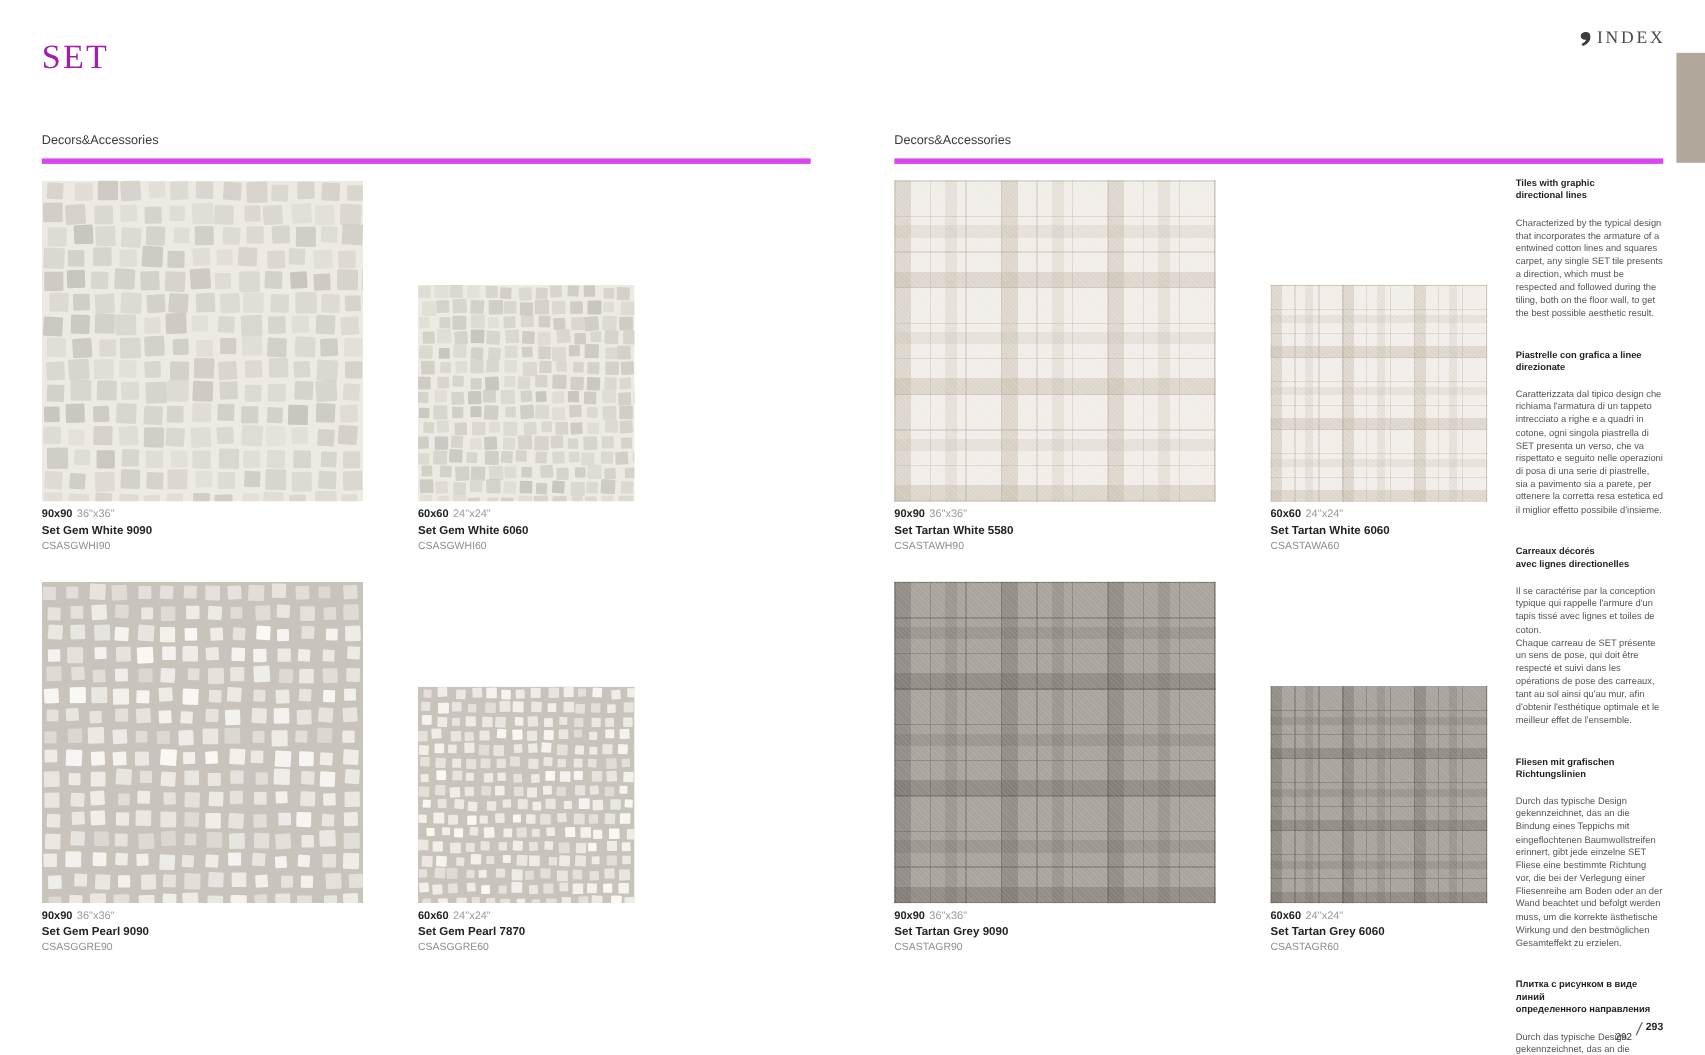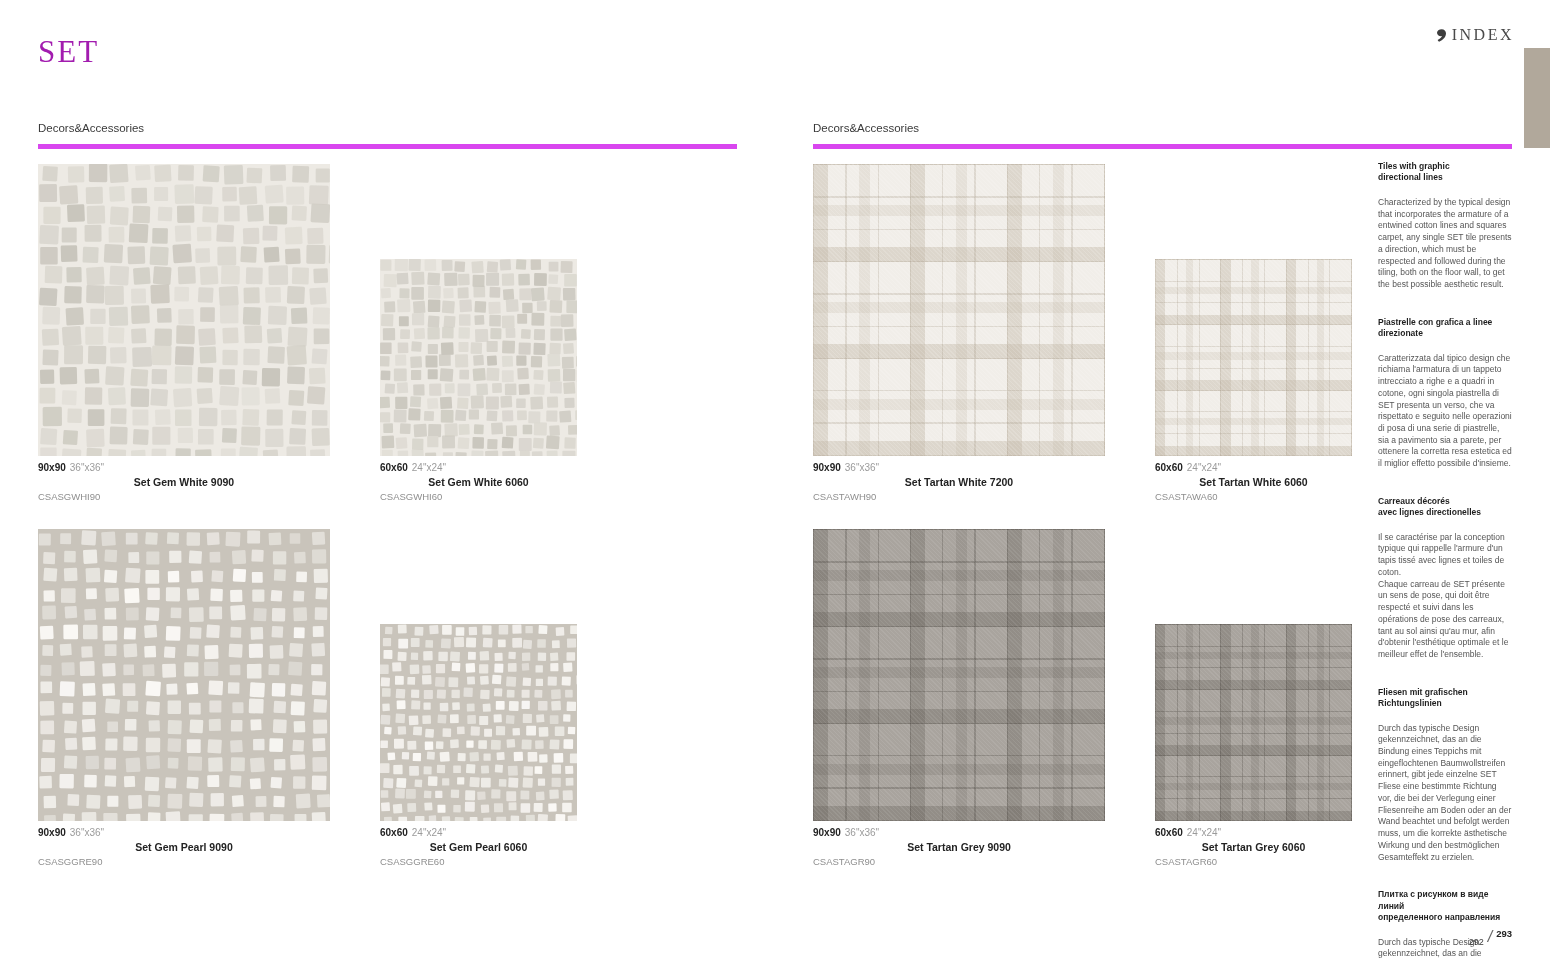--- a/index.html
+++ b/index.html
@@ -45,21 +45,21 @@
   .c2{left:38px;top:529px;}
   .c3{left:380px;top:624px;}
   .c4{left:813px;top:164px;}
   .c5{left:1155px;top:259px;}
   .c6{left:813px;top:529px;}
   .c7{left:1155px;top:624px;}
   .plabel{margin-top:6px;line-height:1.25;}
   .line1{font-size:10px;}
   .size-cm{font-weight:bold;color:#232323;margin-right:4px;}
   .size-in{color:#9b9b9b;}
-  .pname{font-size:10.5px;font-weight:bold;color:#232323;margin-top:1px;text-align:center;}
+  .pname{font-size:10.5px;font-weight:bold;color:#232323;margin-top:1px;}
   .pcode{font-size:9.5px;color:#8e8e8e;margin-top:2px;}
 
   
   .info-col{position:absolute;left:1378px;top:161px;width:134px;}
   .info-section{margin:0 0 26px 0;}
   .info-heading{
     margin:0 0 13px 0;font-size:8.5px;font-weight:bold;color:#1f1f1f;
     line-height:1.35;white-space:pre-line;
   }
   .info-body{
@@ -1094,30 +1094,30 @@
           <rect x="130.7" y="205.2" width="7.5" height="7.5" rx="0.6" fill="#faf8f5" fill-opacity="0.76" transform="rotate(-1.7 134.4 208.9)"></rect>
           <rect x="144.6" y="203.1" width="9.6" height="9.6" rx="0.8" fill="#f5f3ef" fill-opacity="0.71" transform="rotate(-1.5 149.4 207.9)"></rect>
           <rect x="160.5" y="204.5" width="9.1" height="9.1" rx="0.7" fill="#f5f3ef" fill-opacity="0.83" transform="rotate(3.2 165.0 209.0)"></rect>
           <rect x="171.9" y="203.7" width="8.3" height="8.3" rx="0.7" fill="#f5f3ef" fill-opacity="0.55" transform="rotate(-1.6 176.0 207.9)"></rect>
           <rect x="188.5" y="203.8" width="8.5" height="8.5" rx="0.7" fill="#f5f3ef" fill-opacity="0.66" transform="rotate(0.7 192.7 208.1)"></rect>
           <rect x="200.0" y="204.7" width="9.7" height="9.7" rx="0.8" fill="#faf8f5" fill-opacity="0.55" transform="rotate(-2.9 204.9 209.5)"></rect>
         </svg>
       </div>
     <div class="plabel">
       <div class="line1"><span class="size-cm">60x60</span><span class="size-in">24"x24"</span></div>
-      <div class="pname">Set Gem Pearl 6060</div>
+      <div class="pname">Set Gem Pearl 7870</div>
       <div class="pcode">CSASGGRE60</div>
     </div>
   </div>
 
   <div class="card c4">
     <div class="swatch sw-lg" style="background-color: rgb(241, 238, 233); background-image: repeating-linear-gradient(45deg, rgba(255, 255, 255, 0.14) 0px, rgba(255, 255, 255, 0.14) 1px, transparent 1px, transparent 3px), repeating-linear-gradient(90deg, rgba(168, 156, 138, 0.28) 0px, rgba(168, 156, 138, 0.28) 1.3px, transparent 1.3px, transparent 32.3px), repeating-linear-gradient(0deg, rgba(168, 156, 138, 0.28) 0px, rgba(168, 156, 138, 0.28) 1.3px, transparent 1.3px, transparent 32.3px), repeating-linear-gradient(90deg, transparent 0px, transparent 46px, rgba(196, 186, 170, 0.26) 46px, rgba(196, 186, 170, 0.26) 57px, transparent 57px, transparent 97px), repeating-linear-gradient(0deg, transparent 0px, transparent 46px, rgba(196, 186, 170, 0.26) 46px, rgba(196, 186, 170, 0.26) 57px, transparent 57px, transparent 97px), repeating-linear-gradient(90deg, rgba(196, 186, 170, 0.45) 0px, rgba(196, 186, 170, 0.45) 15px, transparent 15px, transparent 97px), repeating-linear-gradient(0deg, rgba(196, 186, 170, 0.45) 0px, rgba(196, 186, 170, 0.45) 15px, transparent 15px, transparent 97px);"></div>
     <div class="plabel">
       <div class="line1"><span class="size-cm">90x90</span><span class="size-in">36"x36"</span></div>
-      <div class="pname">Set Tartan White 7200</div>
+      <div class="pname">Set Tartan White 5580</div>
       <div class="pcode">CSASTAWH90</div>
     </div>
   </div>
   <div class="card c5">
     <div class="swatch sw-sm" style="background-color: rgb(241, 238, 233); background-image: repeating-linear-gradient(45deg, rgba(255, 255, 255, 0.14) 0px, rgba(255, 255, 255, 0.14) 1px, transparent 1px, transparent 3px), repeating-linear-gradient(90deg, rgba(168, 156, 138, 0.28) 0px, rgba(168, 156, 138, 0.28) 1px, transparent 1px, transparent 21.7914px), repeating-linear-gradient(0deg, rgba(168, 156, 138, 0.28) 0px, rgba(168, 156, 138, 0.28) 1px, transparent 1px, transparent 21.7914px), repeating-linear-gradient(90deg, transparent 0px, transparent 31.0342px, rgba(196, 186, 170, 0.26) 31.0342px, rgba(196, 186, 170, 0.26) 38.4555px, transparent 38.4555px, transparent 65.4418px), repeating-linear-gradient(0deg, transparent 0px, transparent 31.0342px, rgba(196, 186, 170, 0.26) 31.0342px, rgba(196, 186, 170, 0.26) 38.4555px, transparent 38.4555px, transparent 65.4418px), repeating-linear-gradient(90deg, rgba(196, 186, 170, 0.45) 0px, rgba(196, 186, 170, 0.45) 10.1199px, transparent 10.1199px, transparent 65.4418px), repeating-linear-gradient(0deg, rgba(196, 186, 170, 0.45) 0px, rgba(196, 186, 170, 0.45) 10.1199px, transparent 10.1199px, transparent 65.4418px);"></div>
     <div class="plabel">
       <div class="line1"><span class="size-cm">60x60</span><span class="size-in">24"x24"</span></div>
       <div class="pname">Set Tartan White 6060</div>
       <div class="pcode">CSASTAWA60</div>
     </div>

